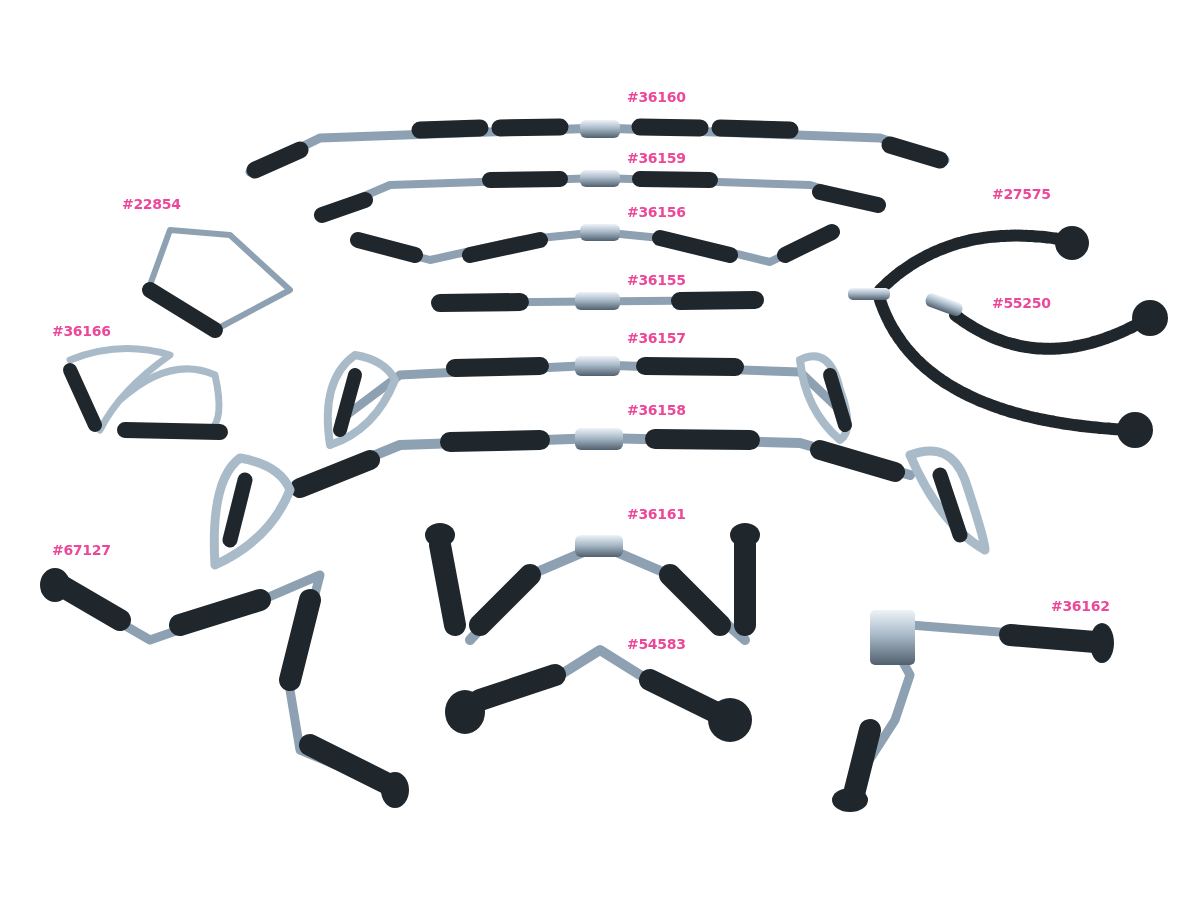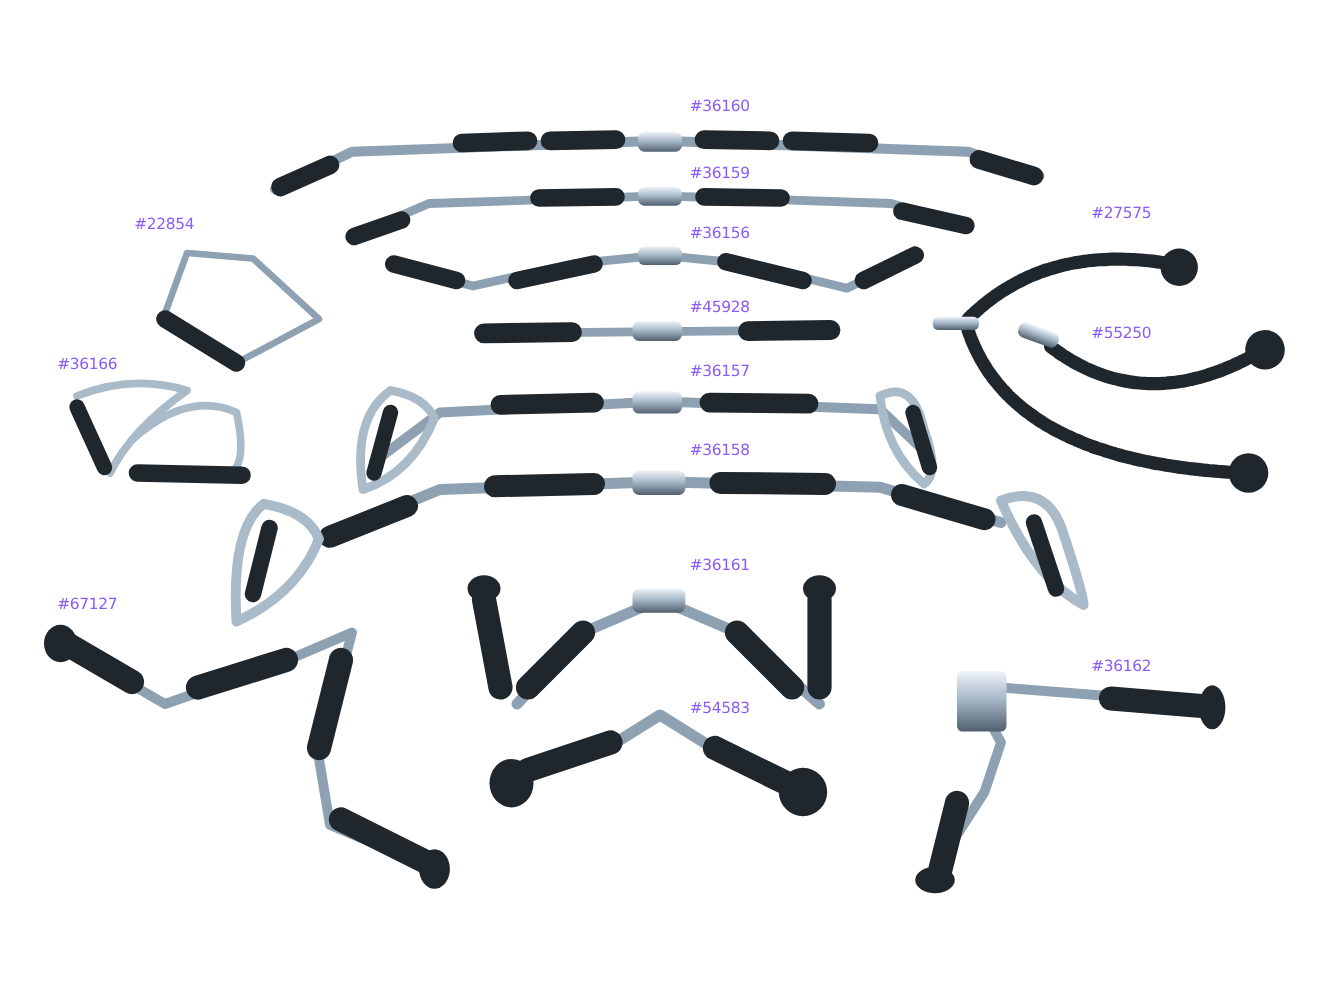--- a/index.html
+++ b/index.html
@@ -1,18 +1,18 @@
 <!DOCTYPE html>
 <html><head>
   <meta charset="utf-8">
   <style>
     html, body { margin:0; padding:0; background:#ffffff; }
     body { width:1200px; height:900px; position:relative; overflow:hidden; font-family:"DejaVu Sans", sans-serif; }
     #scene { position:absolute; left:0; top:0; width:1200px; height:900px; }
-    .label { position:absolute; font-family:"DejaVu Sans", sans-serif; font-weight:normal; font-size:14px; color:#8b5cf6; letter-spacing:-0.3px; white-space:nowrap; }
+    .label { position:absolute; font-family:"DejaVu Sans", sans-serif; font-weight:bold; font-size:14px; color:#ec4899; letter-spacing:-0.3px; white-space:nowrap; }
   </style>
 </head>
 <body>
 
 <div id="scene">
   <svg width="1200" height="900" viewBox="0 0 1200 900">
     <defs>
       <linearGradient id="chr" x1="0" y1="0" x2="0" y2="1">
         <stop offset="0" stop-color="#eef3f8"></stop>
           <stop offset="0.45" stop-color="#a9bac9"></stop>
@@ -122,24 +122,24 @@
         <path d="M955 315 Q1040 380 1145 320" stroke="#1f262c" stroke-width="12" stroke-dasharray="6 2"></path>
         <circle cx="1150" cy="318" r="18" fill="#1f262c"></circle>
         <rect x="925" y="298" width="38" height="14" rx="6" fill="url(#chr)" transform="rotate(20 945 305)"></rect>
       </g>
     </g>
   </svg>
 
   <div class="label" style="left:627px;top:89px">#36160</div>
   <div class="label" style="left:627px;top:150px">#36159</div>
   <div class="label" style="left:627px;top:204px">#36156</div>
-  <div class="label" style="left:627px;top:272px">#45928</div>
+  <div class="label" style="left:627px;top:272px">#36155</div>
   <div class="label" style="left:627px;top:330px">#36157</div>
   <div class="label" style="left:627px;top:402px">#36158</div>
   <div class="label" style="left:627px;top:506px">#36161</div>
   <div class="label" style="left:627px;top:636px">#54583</div>
   <div class="label" style="left:122px;top:196px">#22854</div>
   <div class="label" style="left:52px;top:323px">#36166</div>
   <div class="label" style="left:52px;top:542px">#67127</div>
   <div class="label" style="left:992px;top:186px">#27575</div>
   <div class="label" style="left:992px;top:295px">#55250</div>
-  <div class="label" style="left:992px;top:598px">#36162</div>
+  <div class="label" style="left:1051px;top:598px">#36162</div>
 </div>
 
 </body></html>

